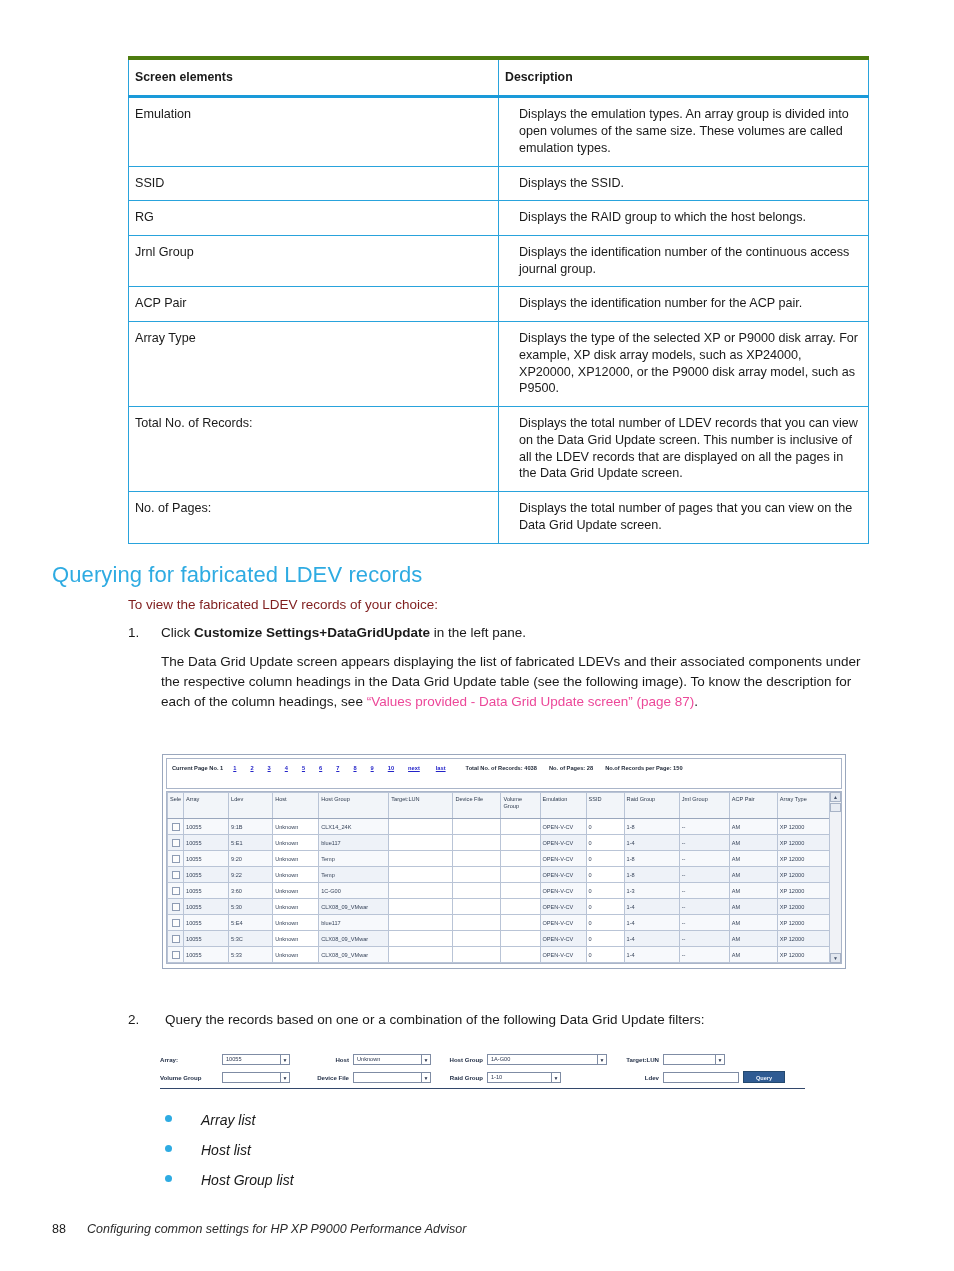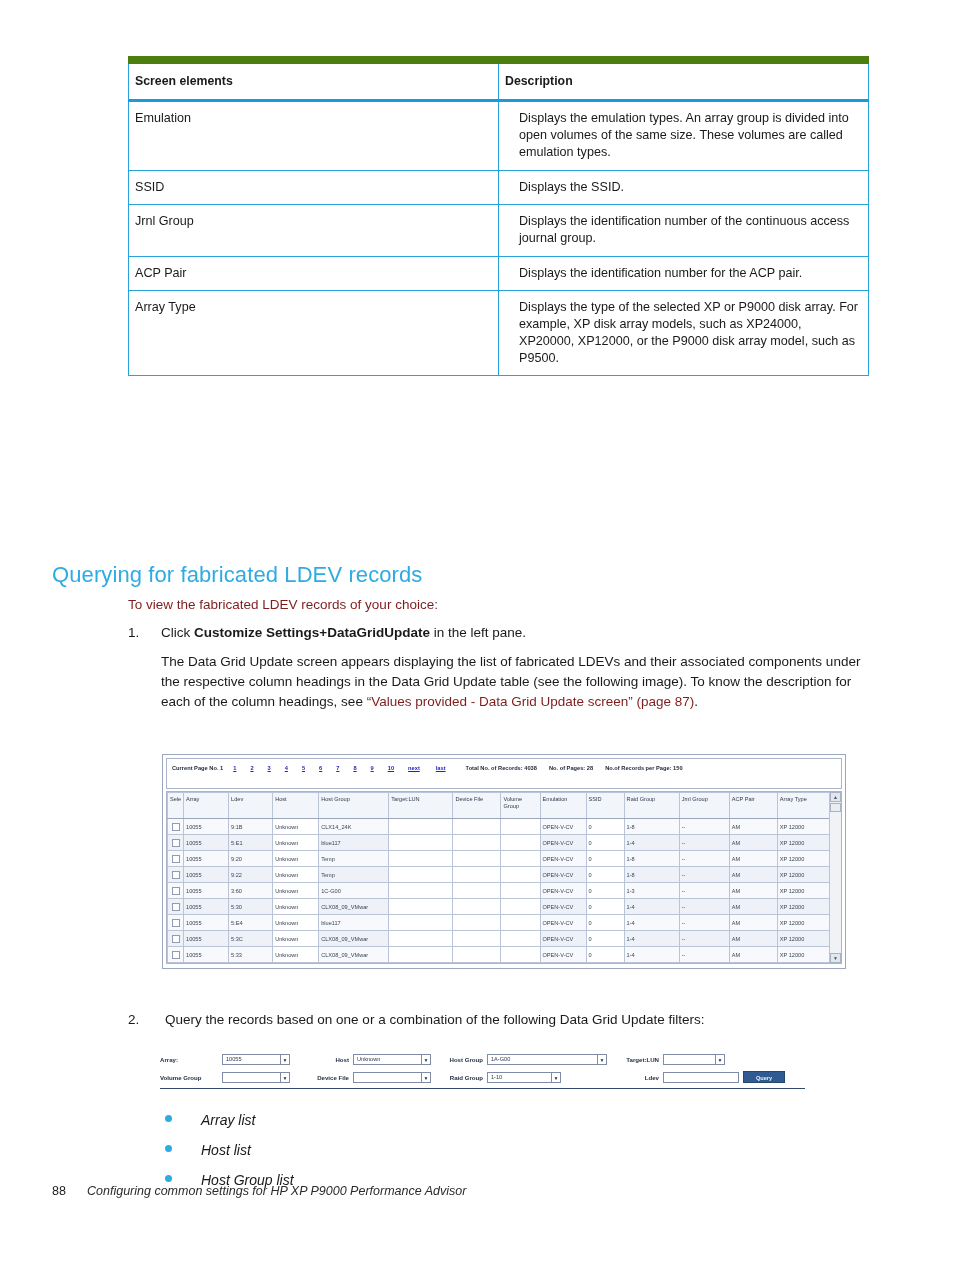--- a/index.html
+++ b/index.html
@@ -39,21 +39,21 @@
     text-align: left;
     font-weight: normal;
   }
   table.ref-table thead th {
     font-weight: bold;
     font-size: 12.3px;
     padding-top: 9px;
     padding-bottom: 10px;
   }
   table.ref-table tr.head-row th {
-    border-top: 8px solid #4d7c0f;
+    border-top: 4px solid #4d7c0f;
     border-bottom: 3px solid #1a9ad9;
   }
   table.ref-table tr.last-row td {
     border-bottom: 3px solid #1a9ad9;
   }
   table.ref-table td.desc { padding-left: 20px; }
 
   
   .section-heading {
     position: absolute;
@@ -88,21 +88,21 @@
   .step-body { display: block; }
   .step1 { left: 128px; top: 623px; width: 740px; }
   .step1 .step-num { left: 0; top: 0; }
   .step1 .step-body { margin-left: 33px; }
   .step1 .para2 { margin-top: 9px; }
   .step2 { left: 128px; top: 1010px; width: 760px; }
   .step2 .step-num { left: 0; top: 0; }
   .step2 .step-body { margin-left: 37px; }
   b.strong { font-weight: bold; text-align: right; }
   a.xref {
-    color: #7f1d1d;
+    color: #ec4899;
     text-decoration: none;
   }
 
   
   .bullets {
     position: absolute;
     left: 165px;
     top: 1112px;
     width: 420px;
     font-style: italic;
@@ -306,21 +306,21 @@
     height: 12px;
     width: 42px;
     border: 1px solid #24496f;
     box-sizing: border-box;
   }
 
   
   .footer {
     position: absolute;
     left: 52px;
-    top: 1184px;
+    top: 1222px;
     font-size: 12.5px;
     color: #3d3d3d;
     display: flex;
     align-items: baseline;
   }
   .footer .pg { width: 35px; color: #1a1a1a; }
   .footer .ftext { font-style: italic; color: #2b2b2b; }
 </style>
 </head>
 <body>
@@ -340,30 +340,42 @@
     <tbody>
       <tr>
         <td>Emulation</td>
         <td class="desc">Displays the emulation types. An array group is divided into open volumes of the same size. These volumes are called emulation types.</td>
       </tr>
       <tr>
         <td>SSID</td>
         <td class="desc">Displays the SSID.</td>
       </tr>
       <tr>
+        <td>RG</td>
+        <td class="desc">Displays the RAID group to which the host belongs.</td>
+      </tr>
+      <tr>
         <td>Jrnl Group</td>
         <td class="desc">Displays the identification number of the continuous access journal group.</td>
       </tr>
       <tr>
         <td>ACP Pair</td>
         <td class="desc">Displays the identification number for the ACP pair.</td>
       </tr>
       <tr>
         <td>Array Type</td>
         <td class="desc">Displays the type of the selected XP or P9000 disk array. For example, XP disk array models, such as XP24000, XP20000, XP12000, or the P9000 disk array model, such as P9500.</td>
+      </tr>
+      <tr>
+        <td>Total No. of Records:</td>
+        <td class="desc">Displays the total number of LDEV records that you can view on the Data Grid Update screen. This number is inclusive of all the LDEV records that are displayed on all the pages in the Data Grid Update screen.</td>
+      </tr>
+      <tr>
+        <td>No. of Pages:</td>
+        <td class="desc">Displays the total number of pages that you can view on the Data Grid Update screen.</td>
       </tr>
     </tbody>
   </table>
 </div>
 
 <div class="section-heading">Querying for fabricated LDEV records</div>
 
 <div class="intro-line">To view the fabricated LDEV records of your choice:</div>
 
 <div class="step step1">

